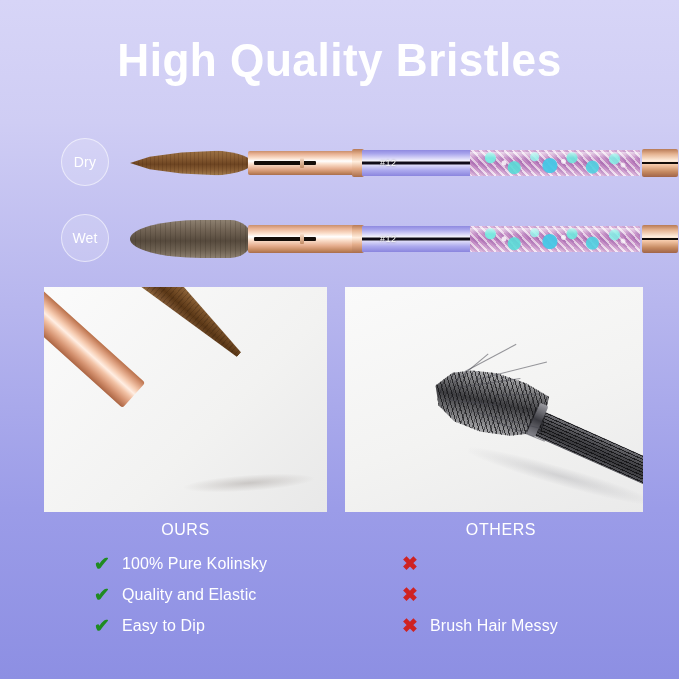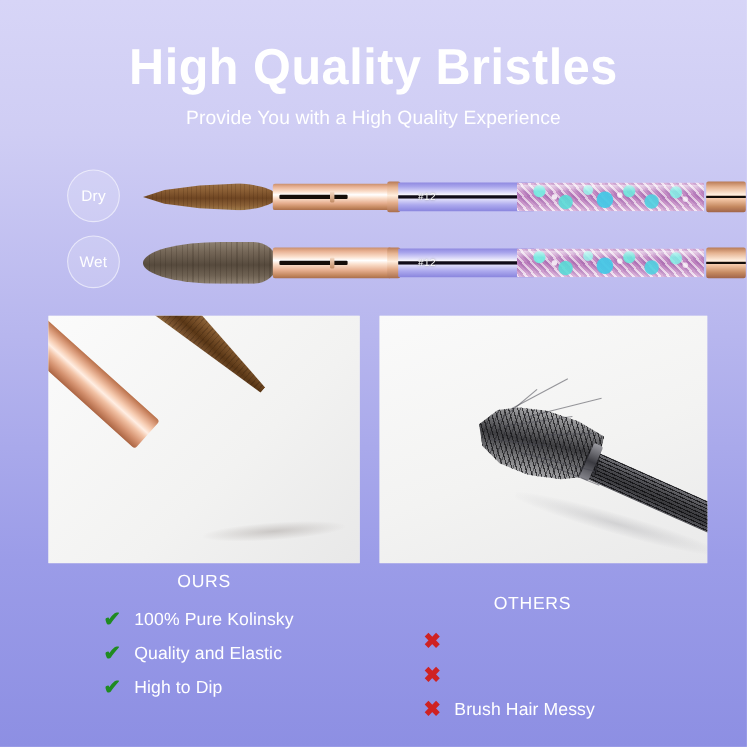--- a/index.html
+++ b/index.html
@@ -47,21 +47,21 @@
     letter-spacing: 0.1px;
   }
 
   
   .brush-row {
     position: absolute;
     left: 0;
     width: 679px;
     height: 62px;
   }
-  #brush-row-dry { top: 148px; text-decoration: underline; }
+  #brush-row-dry { top: 132px; text-decoration: underline; }
   #brush-row-wet { top: 208px; }
 
   .state-badge {
     position: absolute;
     left: 61px;
     top: 6px;
     width: 48px;
     height: 48px;
     border-radius: 50%;
     background: rgba(255,255,255,0.16);
@@ -349,21 +349,21 @@
     background: radial-gradient(ellipse at center, rgba(110,110,118,0.22) 0%, rgba(110,110,118,0) 75%);
     transform: rotate(16deg);
   }
 
   
   .compare-col {
     position: absolute;
     top: 521px;
   }
   #compare-col-ours { left: 44px; width: 283px; }
-  #compare-col-others { left: 335px; width: 298px; margin-top: 20px; }
+  #compare-col-others { left: 352px; width: 298px; }
 
   .compare-title {
     text-align: center;
     font-size: 16px;
     font-weight: normal;
     color: #ffffff;
     letter-spacing: 0.6px;
     margin-bottom: 9px;
   }
   .compare-list {
@@ -393,21 +393,20 @@
     letter-spacing: 0.1px;
   }
 </style>
 </head>
 <body>
 
 <div id="infographic">
 
   <div id="header-block">
     <h1 id="main-title">High Quality Bristles</h1>
-    <div id="subtitle">Provide You with a High Quality Experience</div>
   </div>
 
   <div class="brush-row" id="brush-row-dry">
     <div class="state-badge">
       <span class="state-badge-label">Dry</span>
     </div>
     <div class="brush">
       <div class="bristles bristles-dry"></div>
       <div class="ferrule">
         <div class="ferrule-slot"></div>
@@ -480,21 +479,21 @@
       <li class="compare-item">
         <span class="mark mark-check">✔</span>
         <span class="compare-text">100% Pure Kolinsky</span>
       </li>
       <li class="compare-item">
         <span class="mark mark-check">✔</span>
         <span class="compare-text">Quality and Elastic</span>
       </li>
       <li class="compare-item">
         <span class="mark mark-check">✔</span>
-        <span class="compare-text">High to Dip</span>
+        <span class="compare-text">Easy to Dip</span>
       </li>
     </ul>
   </div>
 
   <div class="compare-col" id="compare-col-others">
     <div class="compare-title">OTHERS</div>
     <ul class="compare-list">
       <li class="compare-item">
         <span class="mark mark-cross">✖</span>
       </li>

